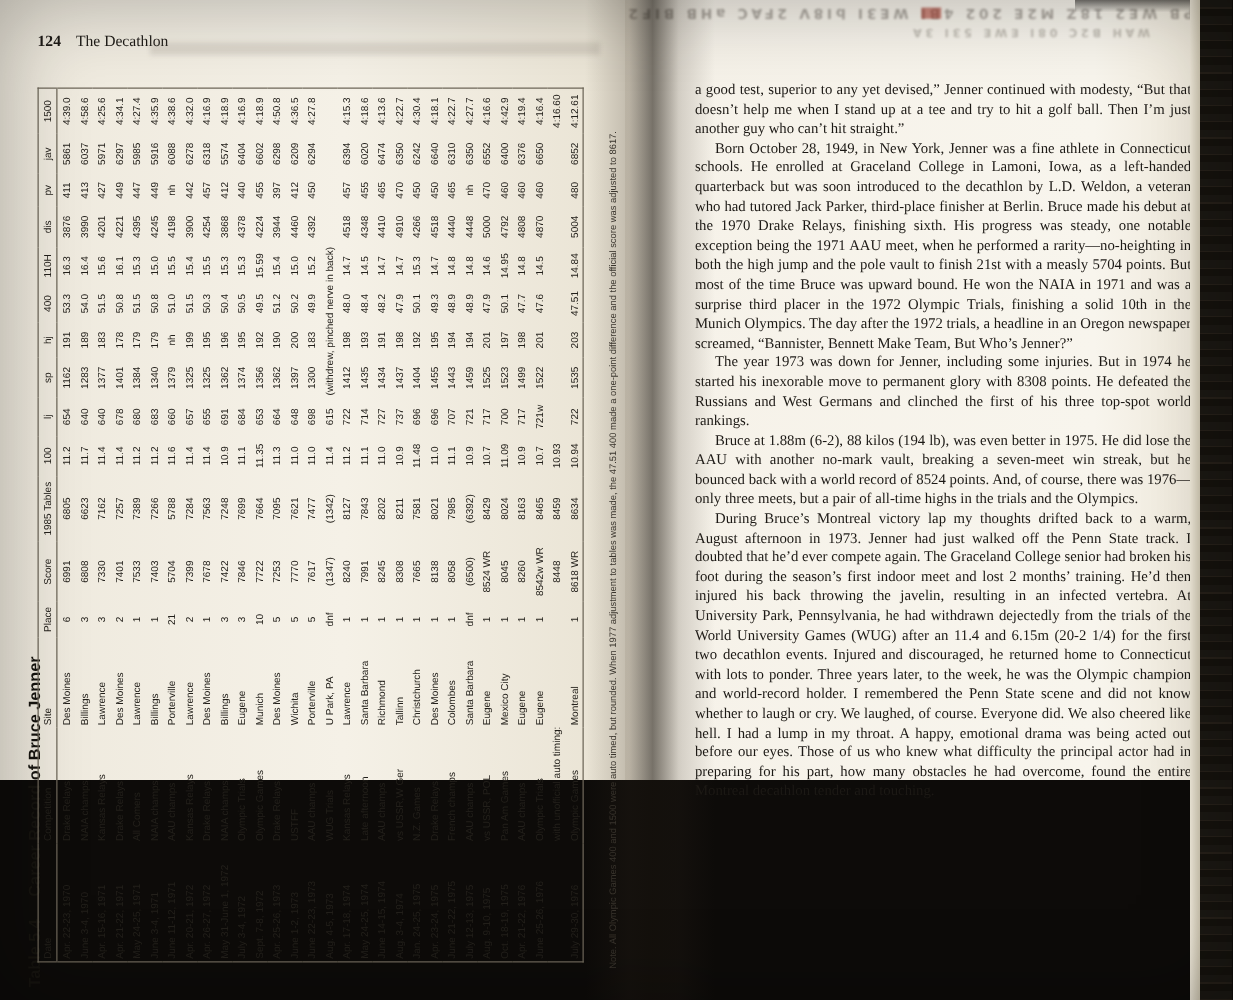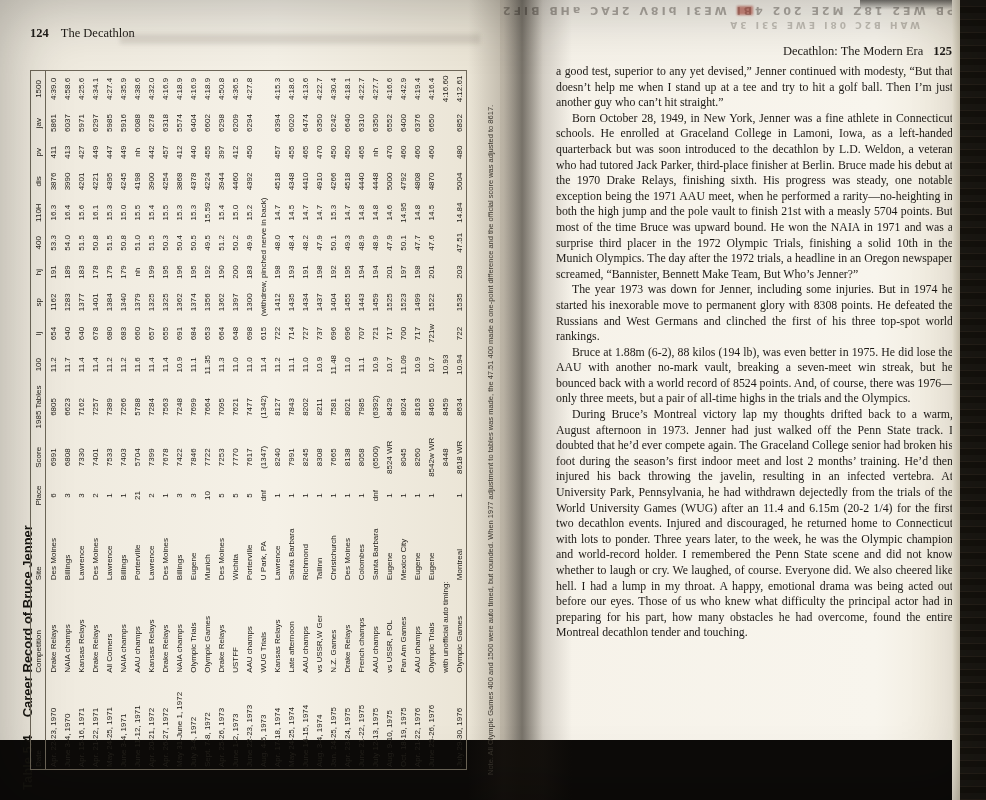--- a/index.html
+++ b/index.html
@@ -1,19 +1,19 @@
 <!DOCTYPE html>
 <html><head>
 <meta charset="utf-8">
 <style>
   html,body{margin:0;padding:0;background:#0d0b09;}
   #stage{position:relative;width:986px;height:800px;overflow:hidden;background:#0d0b09;
          font-family:"Liberation Serif",serif;}
   
-  .page{position:absolute;top:0;height:740px;}
+  .page{position:absolute;top:0;height:624px;}
   #page-left{left:0;width:500px;background:linear-gradient(90deg,#eee9dd 0%,#f5f1e7 55%,#eae4d5 97%);}
   #page-right{left:500px;width:458px;background:linear-gradient(90deg,#ddd6c6 0%,#f6f2e9 10%,#f8f5ed 82%,#eee8da 100%);}
   #gutter{position:absolute;left:468px;top:0;width:104px;height:800px;pointer-events:none;
           background:linear-gradient(90deg,rgba(50,40,30,0) 0%,rgba(50,40,30,.22) 34%,rgba(25,20,14,.55) 52%,rgba(50,40,30,.18) 72%,rgba(0,0,0,0) 100%);}
   #page-edge-light{position:absolute;left:952px;top:0;width:8px;height:800px;background:linear-gradient(90deg,#efe9da,#cfc7b2);}
   #book-edge{position:absolute;left:960px;top:0;width:26px;height:800px;background:repeating-linear-gradient(180deg,#1b1813 0 6px,#262019 6px 7px,#15120d 7px 13px);}
   #vignette{position:absolute;inset:0;pointer-events:none;box-shadow:inset 0 0 70px rgba(0,0,0,.3);}
   
   #left-head{position:absolute;left:30px;top:26px;font-size:12.5px;color:#1e1b17;}
   #left-head .num{font-weight:bold;margin-right:12px;}
@@ -637,23 +637,20 @@
             </tr>
           </tbody>
       </table>
     </div>
 
     <div id="table-note">Note. All Olympic Games 400 and 1500 were auto timed, but rounded. When 1977 adjustment to tables was made, the 47.51 400 made a one-point difference and the official score was adjusted to 8617.</div>
   </div>
 
   <div id="page-right" class="page">
   </div>
-  <div id="right-head">
-    <span>Decathlon: The Modern Era</span><span class="num">125</span>
-  </div>
   <div id="body-text">
       <p>a good test, superior to any yet devised,” Jenner continued with modesty, “But that doesn’t help me when I stand up at a tee and try to hit a golf ball. Then I’m just another guy who can’t hit straight.”</p>
       <p class="ind">Born October 28, 1949, in New York, Jenner was a fine athlete in Connecticut schools. He enrolled at Graceland College in Lamoni, Iowa, as a left-handed quarterback but was soon introduced to the decathlon by L.D. Weldon, a veteran who had tutored Jack Parker, third-place finisher at Berlin. Bruce made his debut at the 1970 Drake Relays, finishing sixth. His progress was steady, one notable exception being the 1971 AAU meet, when he performed a rarity—no-heighting in both the high jump and the pole vault to finish 21st with a measly 5704 points. But most of the time Bruce was upward bound. He won the NAIA in 1971 and was a surprise third placer in the 1972 Olympic Trials, finishing a solid 10th in the Munich Olympics. The day after the 1972 trials, a headline in an Oregon newspaper screamed, “Bannister, Bennett Make Team, But Who’s Jenner?”</p>
       <p class="ind">The year 1973 was down for Jenner, including some injuries. But in 1974 he started his inexorable move to permanent glory with 8308 points. He defeated the Russians and West Germans and clinched the first of his three top-spot world rankings.</p>
       <p class="ind">Bruce at 1.88m (6-2), 88 kilos (194 lb), was even better in 1975. He did lose the AAU with another no-mark vault, breaking a seven-meet win streak, but he bounced back with a world record of 8524 points. And, of course, there was 1976—only three meets, but a pair of all-time highs in the trials and the Olympics.</p>
       <p class="ind">During Bruce’s Montreal victory lap my thoughts drifted back to a warm, August afternoon in 1973. Jenner had just walked off the Penn State track. I doubted that he’d ever compete again. The Graceland College senior had broken his foot during the season’s first indoor meet and lost 2 months’ training. He’d then injured his back throwing the javelin, resulting in an infected vertebra. At University Park, Pennsylvania, he had withdrawn dejectedly from the trials of the World University Games (WUG) after an 11.4 and 6.15m (20-2 1/4) for the first two decathlon events. Injured and discouraged, he returned home to Connecticut with lots to ponder. Three years later, to the week, he was the Olympic champion and world-record holder. I remembered the Penn State scene and did not know whether to laugh or cry. We laughed, of course. Everyone did. We also cheered like hell. I had a lump in my throat. A happy, emotional drama was being acted out before our eyes. Those of us who knew what difficulty the principal actor had in preparing for his part, how many obstacles he had overcome, found the entire Montreal decathlon tender and touching.</p>
     </div>
 
   <div class="showthrough" id="showthrough-1">PB WE2 18Z M2E 202 4BI WE3I bI8V 2FAC aHB BIF2</div>
   <div class="showthrough" id="showthrough-2">WAH B2C 08I EWE 53I 3A</div>

